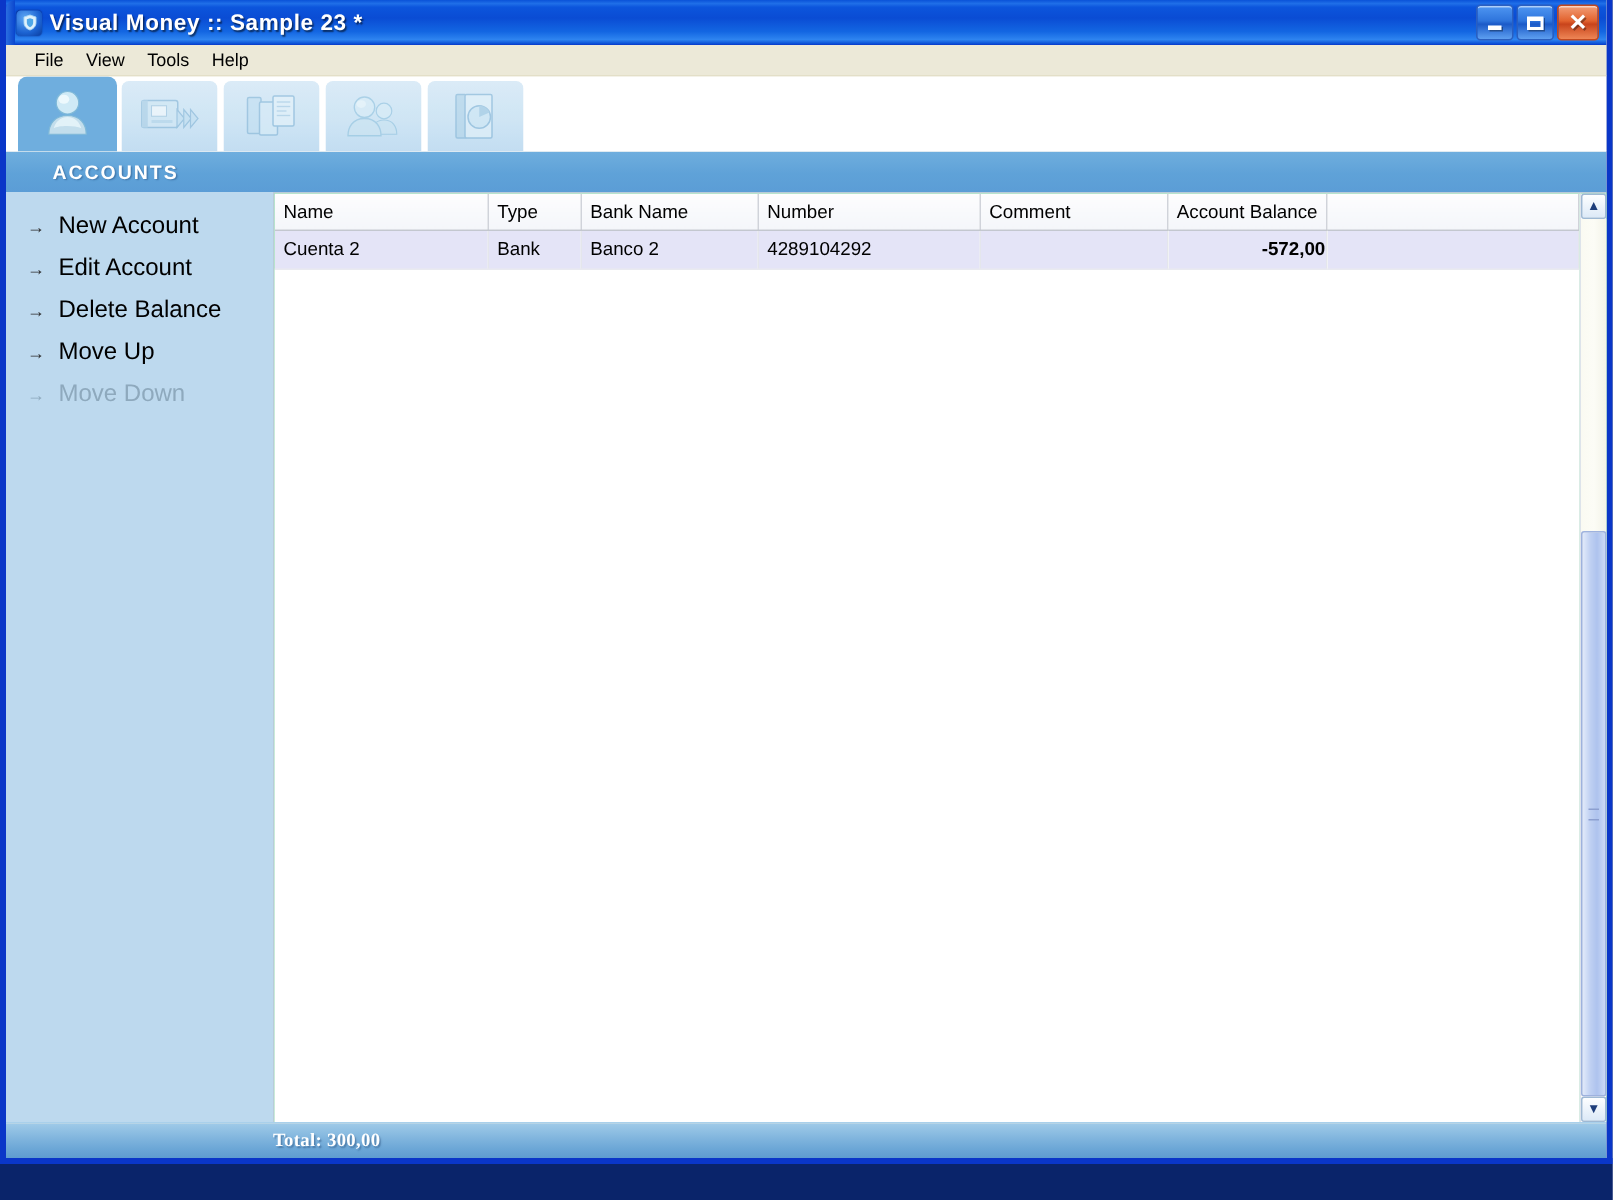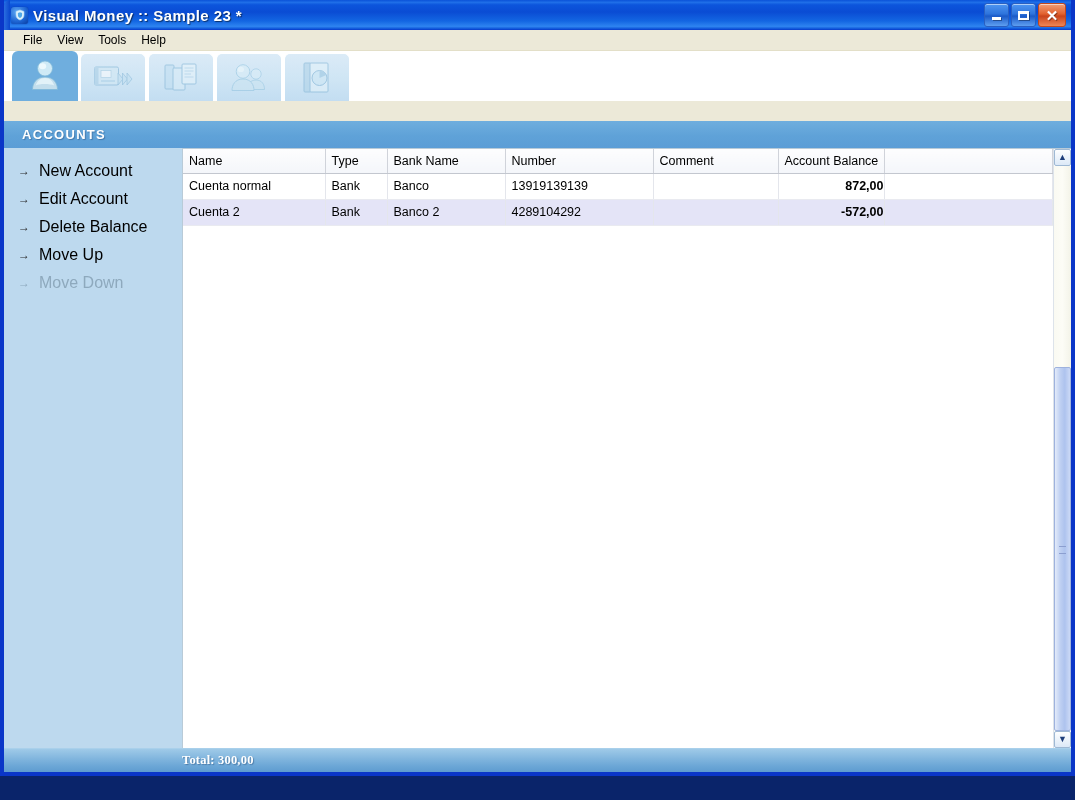--- a/index.html
+++ b/index.html
@@ -198,23 +198,22 @@
   .tab svg { display: block; }
   .tab.inactive svg { opacity: 0.55; }
 
   
   #banner {
     flex: 0 0 27px;
     height: 27px;
     background: linear-gradient(to bottom, #6FAEDE 0%, #5FA2D8 55%, #5B9DD6 100%);
     display: flex;
     align-items: center;
-    padding-left: 18px;
-    box-sizing: border-box;
-    margin-top: 20px;
+    padding-left: 31px;
+    box-sizing: border-box;
   }
   #banner-title {
     color: #FFFFFF;
     font-size: 13px;
     font-weight: bold;
     letter-spacing: 1.3px;
     text-shadow: 1px 1px 1px rgba(30,70,120,0.45);
   }
 
   
@@ -532,29 +531,20 @@
               <th>Name</th>
               <th>Type</th>
               <th>Bank Name</th>
               <th>Number</th>
               <th>Comment</th>
               <th>Account Balance</th>
               <th></th>
             </tr>
           </thead>
           <tbody>
-            <tr class="row-even">
-              <td>Cuenta normal</td>
-              <td>Bank</td>
-              <td>Banco</td>
-              <td>13919139139</td>
-              <td></td>
-              <td class="num bal-pos">872,00</td>
-              <td></td>
-            </tr>
             <tr class="row-odd">
               <td>Cuenta 2</td>
               <td>Bank</td>
               <td>Banco 2</td>
               <td>4289104292</td>
               <td></td>
               <td class="num bal-neg">-572,00</td>
               <td></td>
             </tr>
           </tbody>

